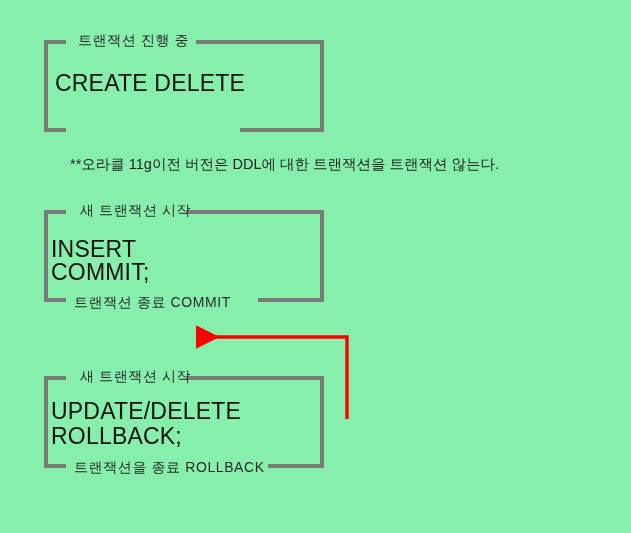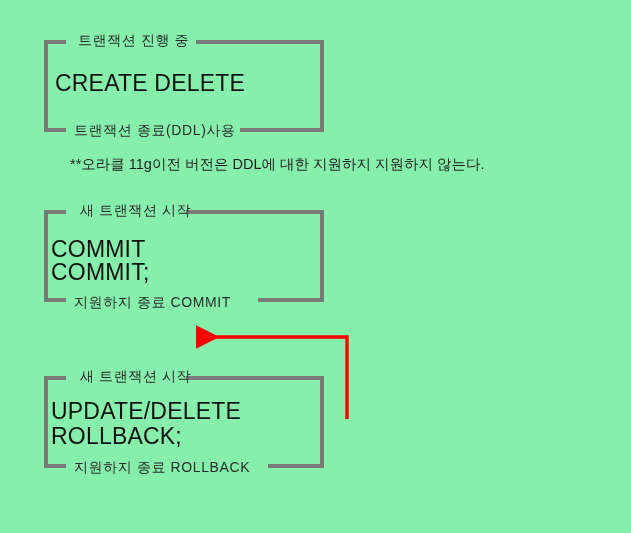--- a/index.html
+++ b/index.html
@@ -107,59 +107,58 @@
 
     <div class="rule" style="left:152px; top:0; width:108px;"></div>
 
     <div class="rule" style="left:196px; bottom:0; width:64px;"></div>
   </div>
 
   <div class="cap-label" style="left:78px; top:32px;">트랜잭션 진행 중</div>
 
   <div class="stmt" style="left:55px; top:68px;">CREATE DELETE</div>
 
-  <div class="cap-label" style="left:74px; top:122px;">트랜잭션 종료(DDL)사용</div>
 
-  <div class="note" style="left:70px; top:155px;">**오라클 11g이전 버전은 DDL에 대한 지원하지 지원하지 않는다.</div>
+  <div class="note" style="left:70px; top:155px;">**오라클 11g이전 버전은 DDL에 대한 트랜잭션을 트랜잭션 않는다.</div>
 
   <div class="block" style="left:44px; top:210px; width:280px; height:92px;">
 
     <div class="bracket-left" style="height:92px;"></div>
 
     <div class="bracket-right" style="right:0; top:0; height:92px;"></div>
 
     <div class="rule" style="left:142px; top:0; width:118px;"></div>
     <div class="rule" style="left:214px; bottom:0; width:46px;"></div>
   </div>
 
   <div class="cap-label" style="left:80px; top:202px;">새 트랜잭션 시작</div>
 
-  <div class="stmt" style="left:51px; top:234px;">COMMIT</div>
+  <div class="stmt" style="left:51px; top:234px;">INSERT</div>
 
   <div class="stmt" style="left:51px; top:257px;">COMMIT;</div>
 
-  <div class="cap-label" style="left:74px; top:294px;">지원하지 종료 COMMIT</div>
+  <div class="cap-label" style="left:74px; top:294px;">트랜잭션 종료 COMMIT</div>
 
   <div class="block" style="left:44px; top:376px; width:280px; height:92px;">
 
     <div class="bracket-left" style="height:92px;"></div>
 
     <div class="bracket-right" style="right:0; top:0; height:92px;"></div>
 
     <div class="rule" style="left:142px; top:0; width:118px;"></div>
     <div class="rule" style="left:224px; bottom:0; width:36px;"></div>
   </div>
 
   <div class="cap-label" style="left:80px; top:368px;">새 트랜잭션 시작</div>
 
   <div class="stmt" style="left:51px; top:396px;">UPDATE/DELETE</div>
 
   <div class="stmt" style="left:51px; top:421px;">ROLLBACK;</div>
 
-  <div class="cap-label" style="left:74px; top:459px;">지원하지 종료 ROLLBACK</div>
+  <div class="cap-label" style="left:74px; top:459px;">트랜잭션을 종료 ROLLBACK</div>
 
   <svg class="arrow-svg" width="631" height="533" viewBox="0 0 631 533" aria-hidden="true">
     <defs>
       <marker id="redArrowHead" markerWidth="7" markerHeight="7" refX="6" refY="3.5" orient="auto" markerUnits="strokeWidth">
         <path d="M7,0 L7,7 L0,3.5 z" fill="#ff0000"></path>
       </marker>
     </defs>
     <path d="M 347,419 L 347,337 L 199,337" fill="none" stroke="#ff0000" stroke-width="3.4" stroke-linecap="butt" stroke-linejoin="miter" marker-end="url(#redArrowHead)"></path>
   </svg>
 

